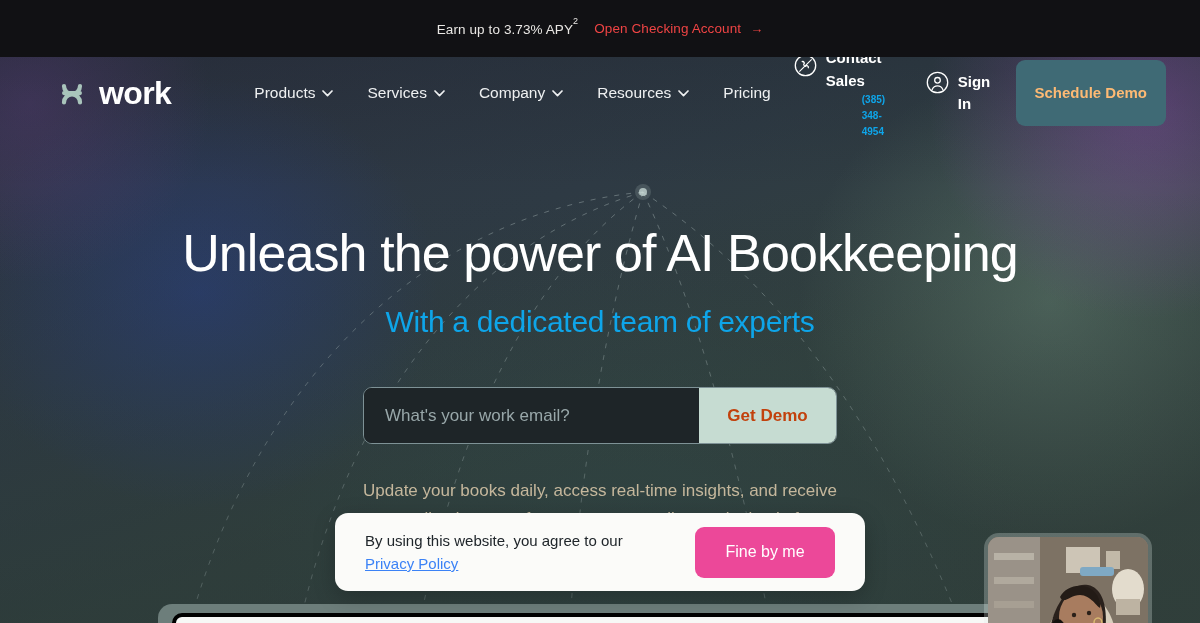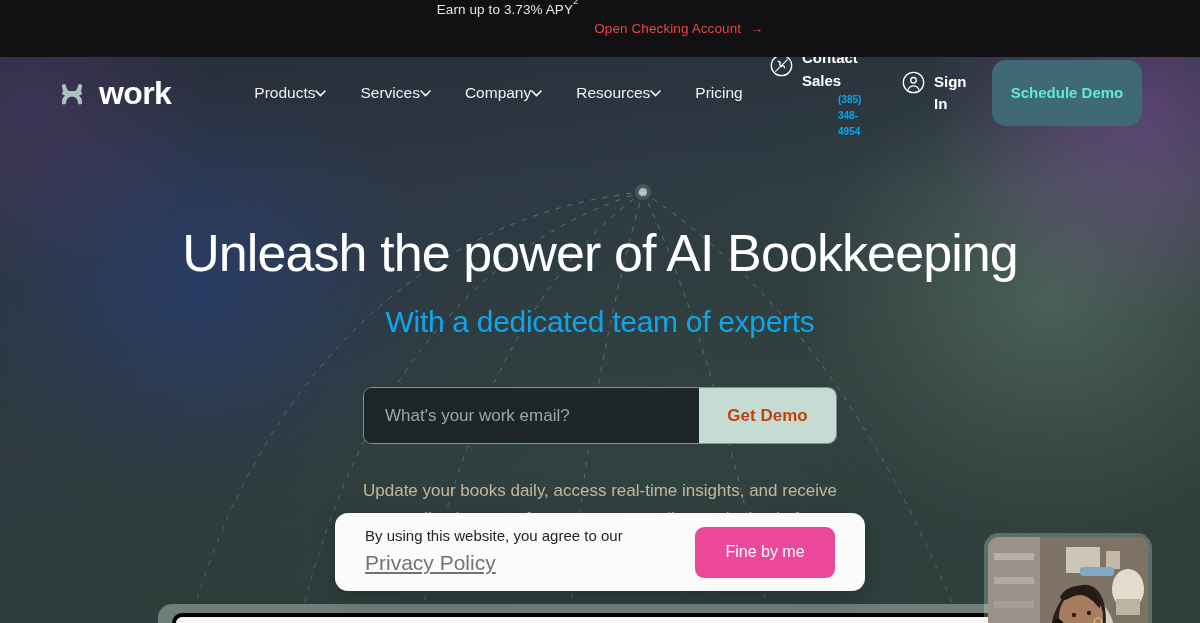--- a/index.html
+++ b/index.html
@@ -7,21 +7,21 @@
   body {
     font-family:"Liberation Sans", sans-serif;
     background:#0d0d10;
     position:relative;
   }
 
   
   .promo-bar{
     position:absolute; top:0; left:0; width:1200px; height:57px;
     background:#111114;
-    display:flex; justify-content:center; gap:16px;
+    display:flex; align-items:center; justify-content:center; gap:16px;
     z-index:40;
   }
   .promo-text{ color:#e9e7e4; font-size:13.5px; letter-spacing:.1px; }
   .promo-text sup{ font-size:9px; top:-.5em; position:relative; }
   .promo-link{
     color:#ef4444; font-size:13.5px; text-decoration:none;
     display:inline-flex; align-items:center; gap:9px; letter-spacing:.1px;
   }
   .promo-link .arrow{ font-size:13px; }
 
@@ -49,21 +49,21 @@
     display:flex; align-items:center; padding:0 58px; z-index:30;
   }
   .logo{ display:flex; align-items:center; gap:13px; cursor:pointer; }
   .logo-mark{ width:28px; height:32px; }
   .logo-word{
     color:#fff; font-size:32px; font-weight:600; letter-spacing:-.6px; line-height:1;
   }
 
   .nav-links{ display:flex; align-items:center; gap:0; margin-left:66px; }
   .nav-item{
-    display:flex; align-items:center; cursor:pointer;
+    display:flex; align-items:center; gap:7px; cursor:pointer;
     padding:8px 17px; color:#eef0f1; font-size:15.5px; white-space:nowrap;
   }
   .chev{ display:block; width:11px; height:7px; }
 
   .nav-right{ margin-left:auto; display:flex; align-items:center; gap:0; }
   .contact-sales{
     display:flex; align-items:flex-start; gap:9px; cursor:pointer; padding:4px 6px;
     width:120px;
   }
   .circ-icon{ width:23px; height:23px; flex:none; margin-top:8px; }
@@ -73,22 +73,22 @@
 
   .sign-in{
     display:flex; align-items:flex-start; gap:9px; cursor:pointer;
     padding:4px 6px; margin-left:12px; width:72px;
   }
   .sign-in .circ-icon{ margin-top:0; }
   .si-label{ color:#fff; font-size:15px; font-weight:700; line-height:1.5; }
 
   .btn-demo{
     margin-left:24px; width:150px; height:66px;
-    background:#3f6a75; border:none; border-radius:14px;
-    color:#5eead4; font-size:15px; font-weight:700; line-height:1.35;
+    background:#3f6a75; border:none; border-radius:9px;
+    color:#fdba74; font-size:15px; font-weight:700; line-height:1.35;
     cursor:pointer; font-family:inherit;
     display:flex; align-items:center; justify-content:center; text-align:center;
   }
 
   
   .hero{
     position:absolute; top:43px; left:0; width:1200px; height:580px;
     z-index:20; pointer-events:none;
   }
   .hero > *{ pointer-events:auto; }
@@ -143,21 +143,21 @@
   .cookie{
     position:absolute; left:335px; top:513px; width:530px; height:78px;
     background:#fbfbf9; border-radius:13px; z-index:50;
     display:flex; align-items:center; padding:0 30px;
     box-shadow:0 6px 22px rgba(0,0,0,.22);
   }
   .cookie-text{
     color:#20262b; font-size:15px; line-height:1.55; max-width:300px;
   }
   .cookie-link{
-    color:#737373; font-size:21px; text-decoration:underline;
+    color:#3b82f6; font-size:15px; text-decoration:underline;
     cursor:pointer; display:inline-block;
   }
   .btn-cookie{
     margin-left:auto; width:140px; height:51px;
     background:#ec4899; border:none; border-radius:9px;
     color:#fff; font-size:16px; font-weight:400; cursor:pointer; font-family:inherit;
   }
 </style>
 </head>
 <body>

